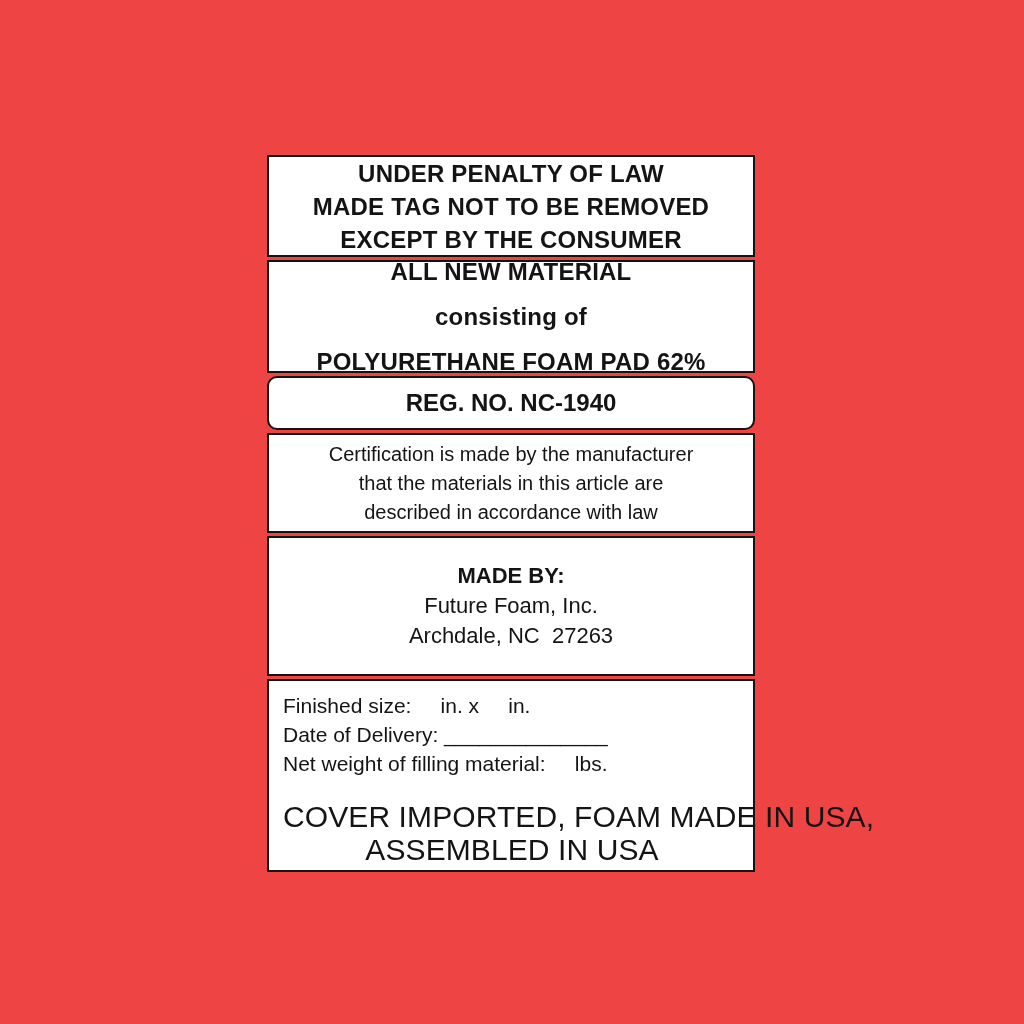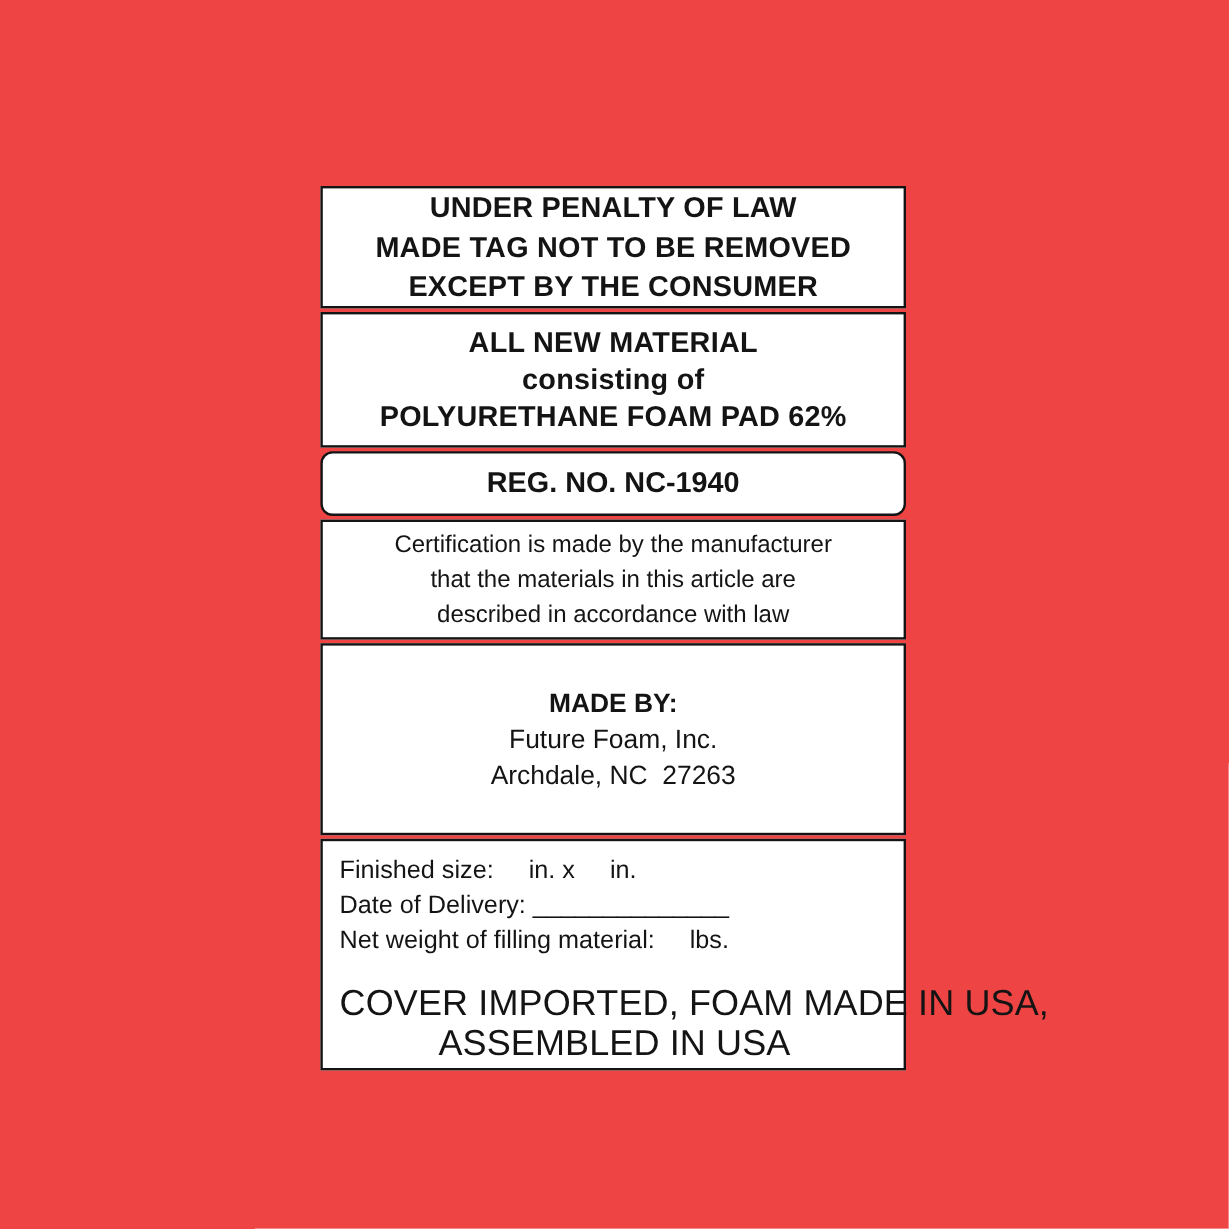--- a/index.html
+++ b/index.html
@@ -33,33 +33,33 @@
     text-align: center;
   }
   .line { white-space: pre; }
   
   .sec-penalty { height: 102px; }
   .sec-penalty .line {
     font-weight: bold; font-size: 24px; line-height: 33px;
     letter-spacing: 0.2px;
   }
   
-  .sec-material { height: 113px; }
+  .sec-material { height: 113px; gap: 14px; }
   .sec-material .line {
     font-weight: bold; font-size: 24px; line-height: 31px;
     letter-spacing: 0.2px;
   }
   
   .sec-reg { height: 54px; border-radius: 10px; }
   .sec-reg .line { font-weight: bold; font-size: 24px; }
   
   .sec-cert { height: 100px; }
   .sec-cert .line { font-size: 20px; line-height: 29px; }
   
-  .sec-madeby { height: 160px; }
+  .sec-madeby { height: 140px; }
   .sec-madeby .heading {
     font-weight: bold; font-size: 24px; line-height: 32px;
   }
   .sec-madeby .line { font-size: 22px; line-height: 30px; }
   
   .sec-delivery {
     height: 193px;
     justify-content: flex-start;
     text-align: left;
     padding: 10px 12px 12px 14px;

